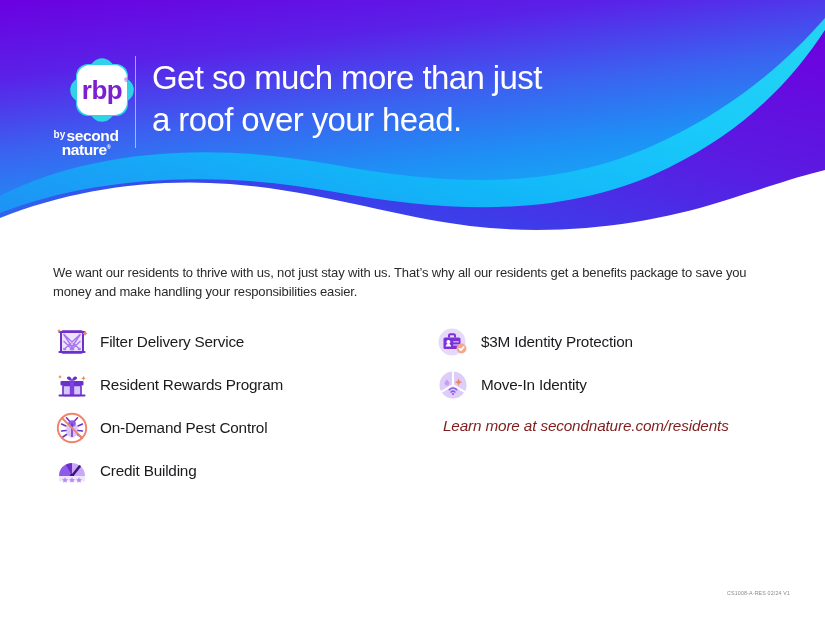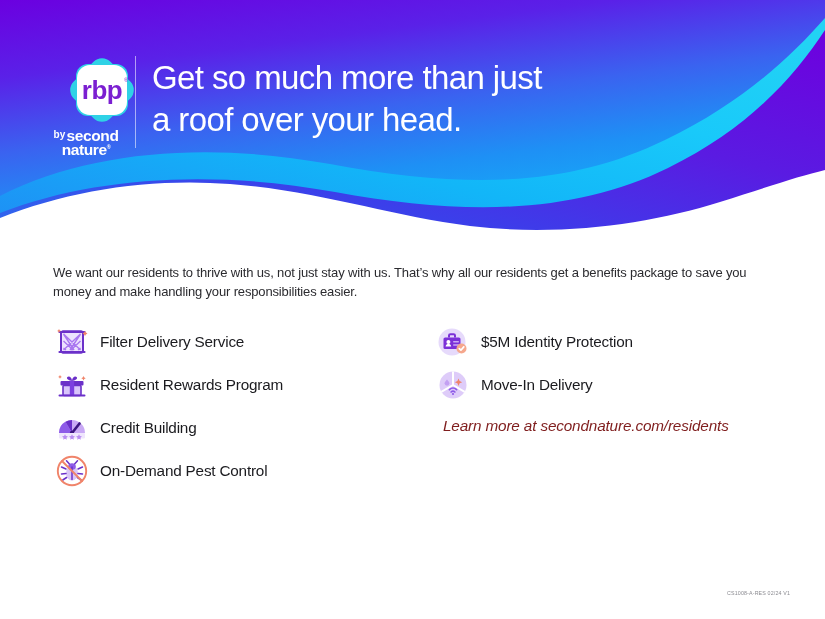--- a/index.html
+++ b/index.html
@@ -278,94 +278,94 @@
             <path d="M5,7 l.7,1.2 1.2,.7 -1.2,.7 -.7,1.2 -.7,-1.2 -1.2,-.7 1.2,-.7z"></path>
           </g>
         </svg>
       </span>
       <span class="benefit-label">Resident Rewards Program</span>
     </div>
 
     <div class="benefit-row">
       <span class="benefit-icon">
         <svg width="34" height="34" viewBox="0 0 34 34">
+          <ellipse cx="17" cy="19" rx="6" ry="7.5" fill="#D9C6F7"></ellipse>
+          <ellipse cx="17" cy="12.5" rx="3.8" ry="3.3" fill="#8E5BE8"></ellipse>
+          <g stroke="#6B30C9" stroke-width="1.5" stroke-linecap="round" fill="none">
+            <path d="M14.2,9.8 L11.5,6.8 M19.8,9.8 L22.5,6.8"></path>
+            <path d="M11,15 L6.5,13 M23,15 L27.5,13"></path>
+            <path d="M11,19.5 L6.5,20 M23,19.5 L27.5,20"></path>
+            <path d="M11.6,23.5 L7.8,26 M22.4,23.5 L26.2,26"></path>
+            <path d="M17,13 L17,25.5"></path>
+          </g>
+          <circle cx="17" cy="17" r="14.2" fill="none" stroke="#F0846A" stroke-width="1.9"></circle>
+          <path d="M7,7 L27,27" stroke="#F0846A" stroke-width="1.9" stroke-linecap="round"></path>
+        </svg>
+      </span>
+      <span class="benefit-label">On-Demand Pest Control</span>
+    </div>
+
+    <div class="benefit-row">
+      <span class="benefit-icon">
+        <svg width="34" height="34" viewBox="0 0 34 34">
           <path d="M4,22 A13,13 0 0 1 30,22 Z" fill="#C9A9F5"></path>
           <path d="M4,22 A13,13 0 0 1 10.5,10.8 L17,22 Z" fill="#8E5BE8"></path>
           <path d="M10.5,10.8 A13,13 0 0 1 17,9 L17,22 Z" fill="#6B30C9"></path>
           <path d="M17,22 L24.5,12.5" stroke="#3C1580" stroke-width="2.6" stroke-linecap="round"></path>
           <circle cx="17" cy="22" r="2.2" fill="#3C1580"></circle>
           <rect x="4" y="22" width="26" height="5.5" rx="1.2" fill="#EFE6FD"></rect>
           <g fill="#B98CF2">
             <path d="M10,23.2 l.9,1.8 2,.3 -1.45,1.4 .35,2 -1.8,-.95 -1.8,.95 .35,-2 -1.45,-1.4 2,-.3z"></path>
             <path d="M17,23.2 l.9,1.8 2,.3 -1.45,1.4 .35,2 -1.8,-.95 -1.8,.95 .35,-2 -1.45,-1.4 2,-.3z"></path>
             <path d="M24,23.2 l.9,1.8 2,.3 -1.45,1.4 .35,2 -1.8,-.95 -1.8,.95 .35,-2 -1.45,-1.4 2,-.3z"></path>
           </g>
         </svg>
       </span>
       <span class="benefit-label">Credit Building</span>
     </div>
-
-    <div class="benefit-row">
-      <span class="benefit-icon">
-        <svg width="34" height="34" viewBox="0 0 34 34">
-          <ellipse cx="17" cy="19" rx="6" ry="7.5" fill="#D9C6F7"></ellipse>
-          <ellipse cx="17" cy="12.5" rx="3.8" ry="3.3" fill="#8E5BE8"></ellipse>
-          <g stroke="#6B30C9" stroke-width="1.5" stroke-linecap="round" fill="none">
-            <path d="M14.2,9.8 L11.5,6.8 M19.8,9.8 L22.5,6.8"></path>
-            <path d="M11,15 L6.5,13 M23,15 L27.5,13"></path>
-            <path d="M11,19.5 L6.5,20 M23,19.5 L27.5,20"></path>
-            <path d="M11.6,23.5 L7.8,26 M22.4,23.5 L26.2,26"></path>
-            <path d="M17,13 L17,25.5"></path>
-          </g>
-          <circle cx="17" cy="17" r="14.2" fill="none" stroke="#F0846A" stroke-width="1.9"></circle>
-          <path d="M7,7 L27,27" stroke="#F0846A" stroke-width="1.9" stroke-linecap="round"></path>
-        </svg>
-      </span>
-      <span class="benefit-label">On-Demand Pest Control</span>
-    </div>
   </div>
 
   <div id="benefits-right">
 
     <div class="benefit-row">
       <span class="benefit-icon">
         <svg width="34" height="34" viewBox="0 0 34 34">
           <circle cx="16" cy="17" r="13.5" fill="#E6DAFB"></circle>
           <rect x="7.5" y="12.5" width="17" height="11.5" rx="1.6" fill="#7B30D8"></rect>
           <path d="M13,12.5 L13,10.6 a1.4,1.4 0 0 1 1.4,-1.4 l3.2,0 a1.4,1.4 0 0 1 1.4,1.4 l0,1.9" fill="none" stroke="#7B30D8" stroke-width="2"></path>
           <circle cx="12.4" cy="17" r="2" fill="#ffffff"></circle>
           <path d="M9.6,21.6 C9.9,19.6 11,18.8 12.4,18.8 C13.8,18.8 14.9,19.6 15.2,21.6 Z" fill="#ffffff"></path>
           <rect x="17" y="16" width="6" height="1.5" rx=".7" fill="#C9A9F5"></rect>
           <rect x="17" y="19.3" width="6" height="1.5" rx=".7" fill="#C9A9F5"></rect>
           <circle cx="25.5" cy="23.5" r="5" fill="#F5A78D"></circle>
           <path d="M23.3,23.6 L24.9,25.2 L27.8,21.9" fill="none" stroke="#ffffff" stroke-width="1.7" stroke-linecap="round" stroke-linejoin="round"></path>
         </svg>
       </span>
-      <span class="benefit-label">$5M Identity Protection</span>
+      <span class="benefit-label">$3M Identity Protection</span>
     </div>
 
     <div class="benefit-row">
       <span class="benefit-icon">
         <svg width="34" height="34" viewBox="0 0 34 34">
           <circle cx="17" cy="17" r="13.5" fill="#DECCF9"></circle>
           <g stroke="#ffffff" stroke-width="2">
             <path d="M17,17 L17,3.5 M17,17 L28.7,23.8 M17,17 L5.3,23.8"></path>
           </g>
           <path d="M11,11.5 C12.6,13.2 13.4,14.3 13.4,15.3 a2.4,2.4 0 0 1 -4.8,0 C8.6,14.3 9.4,13.2 11,11.5z" fill="#C3A0F2"></path>
           <g fill="#F0846A">
             <path d="M22.5,10.5 l1.1,2.6 2.6,1.1 -2.6,1.1 -1.1,2.6 -1.1,-2.6 -2.6,-1.1 2.6,-1.1z"></path>
           </g>
           <g fill="none" stroke="#8E5BE8" stroke-width="1.7" stroke-linecap="round">
             <path d="M13.4,21.6 a5.2,5.2 0 0 1 7.2,0"></path>
             <path d="M15.1,24 a2.8,2.8 0 0 1 3.8,0"></path>
           </g>
           <circle cx="17" cy="26" r="1.1" fill="#8E5BE8"></circle>
         </svg>
       </span>
-      <span class="benefit-label">Move-In Delivery</span>
+      <span class="benefit-label">Move-In Identity</span>
     </div>
   </div>
 
   <div id="learn-more">Learn more at secondnature.com/residents</div>
 
   <div id="doc-code">CS1008-A-RES 02/24 V1</div>
 
 </div>
 
 </body></html>

